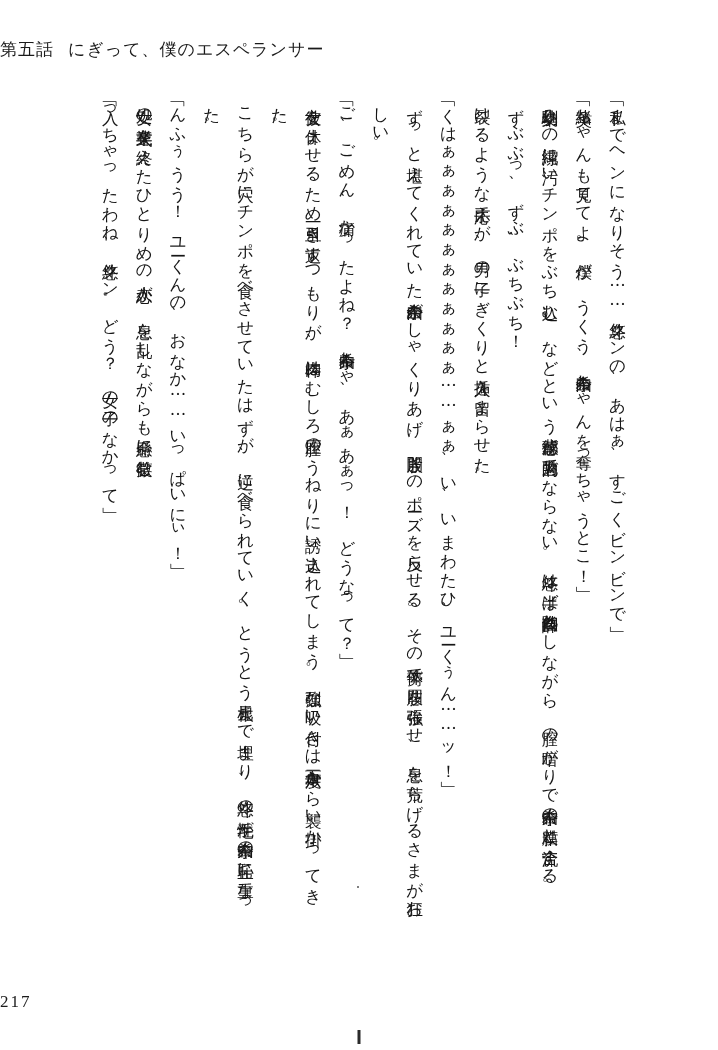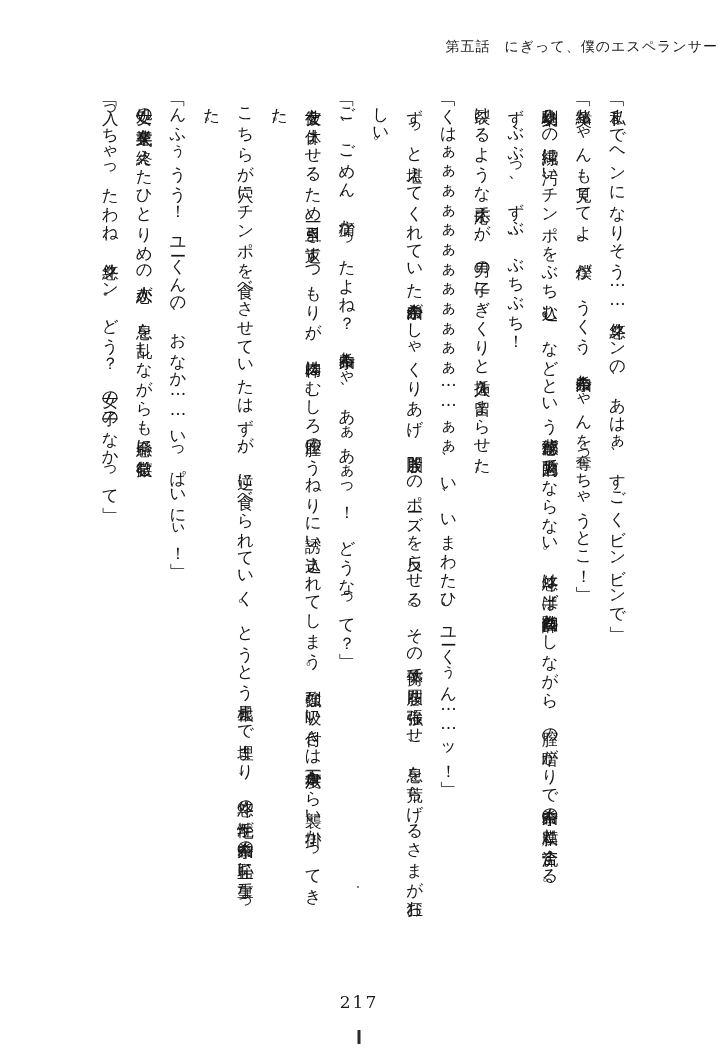--- a/index.html
+++ b/index.html
@@ -22,22 +22,22 @@
     width: 718px;
     height: 1050px;
   }
 
   
   .header {
     position: absolute;
     top: 38px;
     left: 0;
     width: 718px;
-    text-align: right;
-    font-size: 14px;
+    text-align: left;
+    font-size: 17px;
     letter-spacing: 1px;
     color: #1a1a1a;
     white-space: nowrap;
   }
   .header .chapter-num {
     margin-right: 14px;
   }
 
   
   .body-text {
@@ -60,24 +60,25 @@
     padding: 0;
     text-indent: 0;
   }
 
   
   .folio {
     position: absolute;
     bottom: 38px;
     left: 0;
     width: 718px;
-    text-align: center;
+    text-align: left;
     font-size: 17px;
     letter-spacing: 2px;
     color: #1a1a1a;
+    font-family: Liberation Serif, serif;
   }
 
   
   .binding-mark {
     position: absolute;
     bottom: 6px;
     left: 50%;
     transform: translateX(-50%);
     width: 3px;
     height: 14px;

